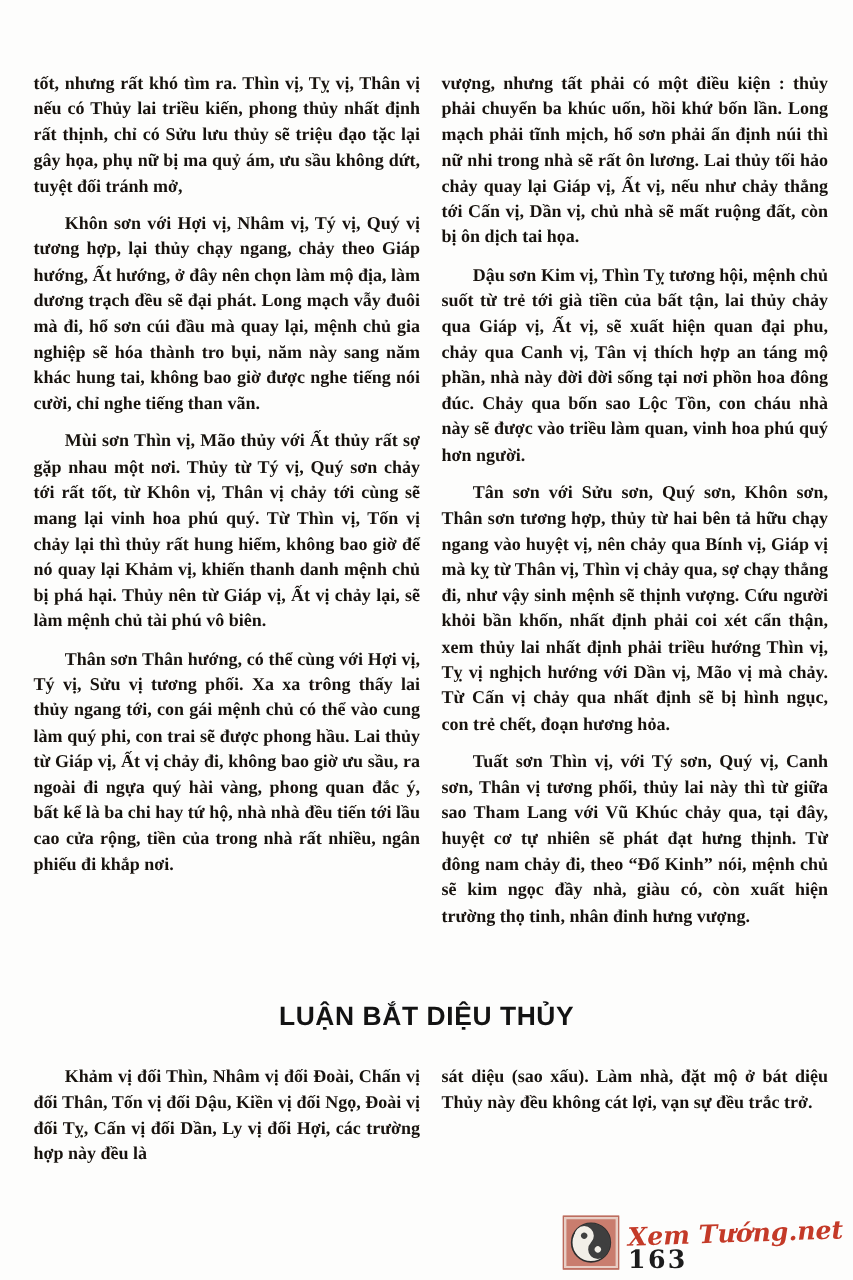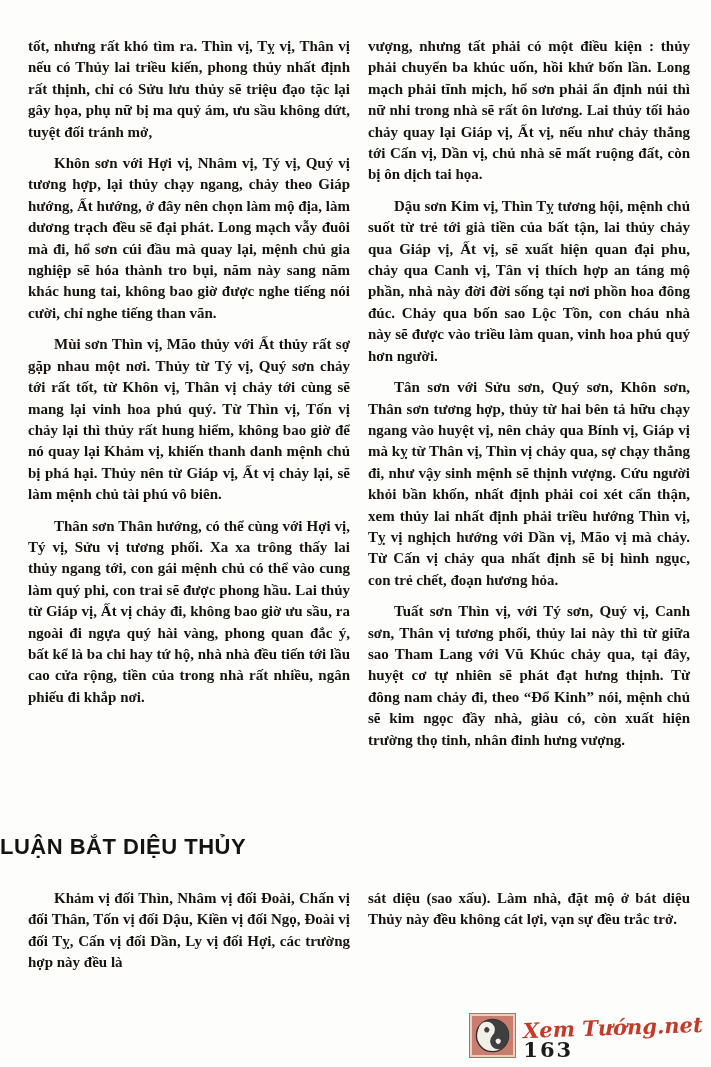--- a/index.html
+++ b/index.html
@@ -15,39 +15,40 @@
     background: #fdfdfc;
     color: #18130e;
   }
   .cols {
     position: absolute;
     left: 28px;
     width: 662px;
     display: flex;
     gap: 18px;
   }
-  .top-cols { top: 36px; }
+  .top-cols { top: 60px; }
   .bottom-cols { top: 888px; }
   .col { width: 322px; }
   .col p {
     margin: 0 0 10px 0;
     font-family: "Liberation Serif", serif;
     font-weight: 700;
     font-size: 15px;
     line-height: 21.4px;
     text-align: justify;
     text-indent: 26px;
     color: #18130e;
   }
   .col p.noindent { text-indent: 0; }
   .section-heading {
     position: absolute;
     top: 834px; left: 0;
     width: 100%;
     margin: 0;
+    text-align: center;
     font-family: "Liberation Sans", sans-serif;
     font-weight: 700;
     font-size: 22px;
     letter-spacing: 0.5px;
     color: #131313;
   }
   .footer {
     position: absolute;
     right: 8px; bottom: 5px;
   }

